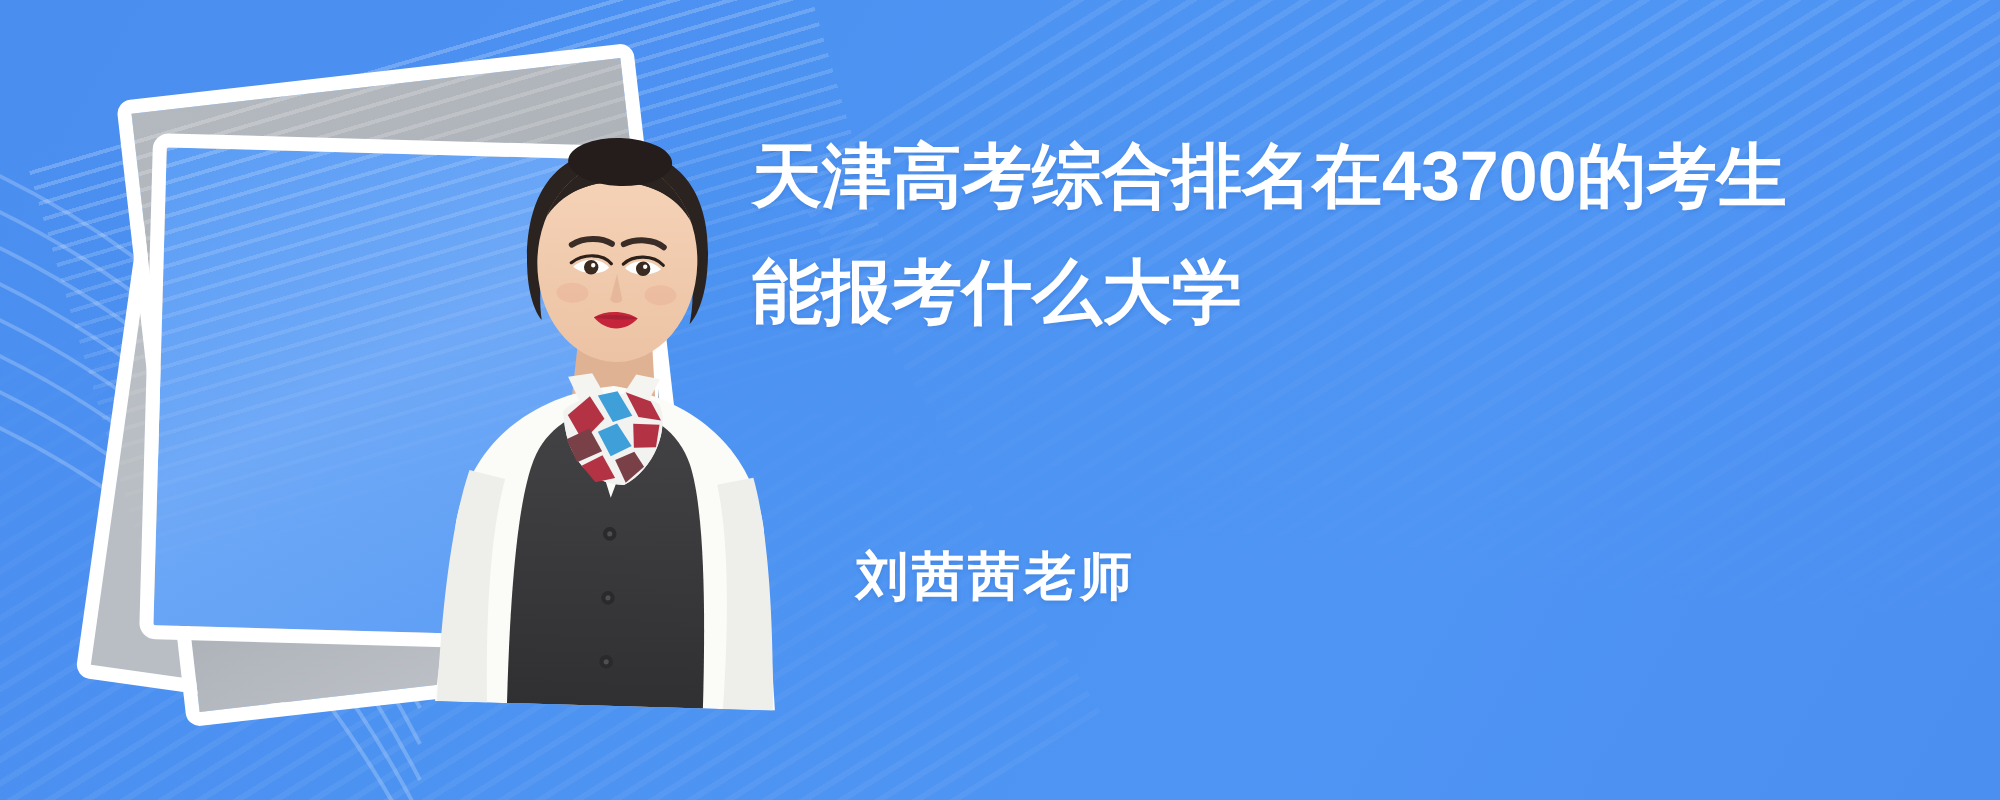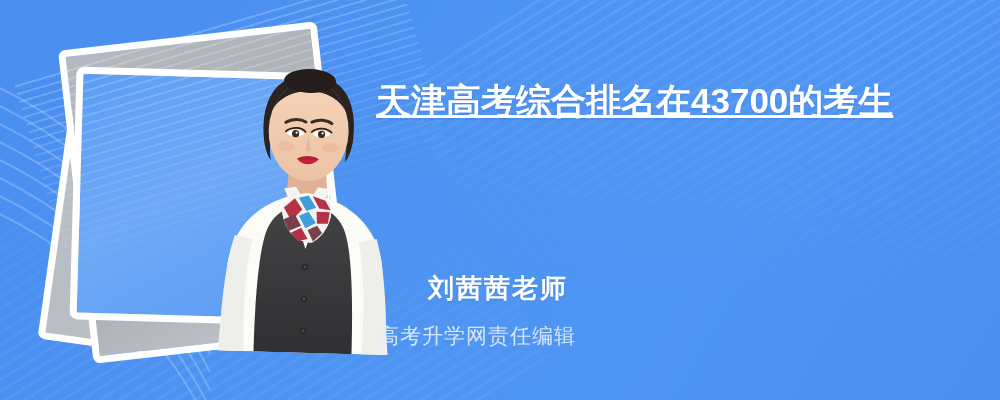--- a/index.html
+++ b/index.html
@@ -117,29 +117,28 @@
   }
 
   
   .text-block {
     position: absolute;
     left: 376px; top: 0;
     width: 610px; height: 400px;
   }
   .headline {
     position: absolute;
-    left: 0; top: 72px;
+    left: 0; top: 60px;
     width: 600px;
     color: #ffffff;
     font-size: 35px;
     font-weight: bold;
     line-height: 58px;
     letter-spacing: 0px;
     text-shadow: 0 1px 2px rgba(20,70,150,0.18);
-    text-decoration: underline;
   }
   .headline .ln { display: block; white-space: nowrap; }
 
   .author-name {
     position: absolute;
     left: 18px; top: 271px;
     color: #ffffff;
     font-size: 26px;
     font-weight: bold;
     letter-spacing: 2px;
@@ -287,18 +286,18 @@
           <ellipse cx="93" cy="94" rx="8" ry="5" fill="#e9a78f" opacity="0.35"></ellipse>
           <ellipse cx="137" cy="94" rx="8" ry="5" fill="#e9a78f" opacity="0.35"></ellipse>
         </svg>
       </div>
     </div>
   </div>
 
   <div class="text-block">
     <div class="headline">
       <span class="ln">天津高考综合排名在43700的考生</span>
+      <span class="ln">能报考什么大学</span>
     </div>
     <div class="author-name">刘茜茜老师</div>
-    <div class="author-role">高考升学网责任编辑</div>
   </div>
 
 </div>
 
 </body></html>

